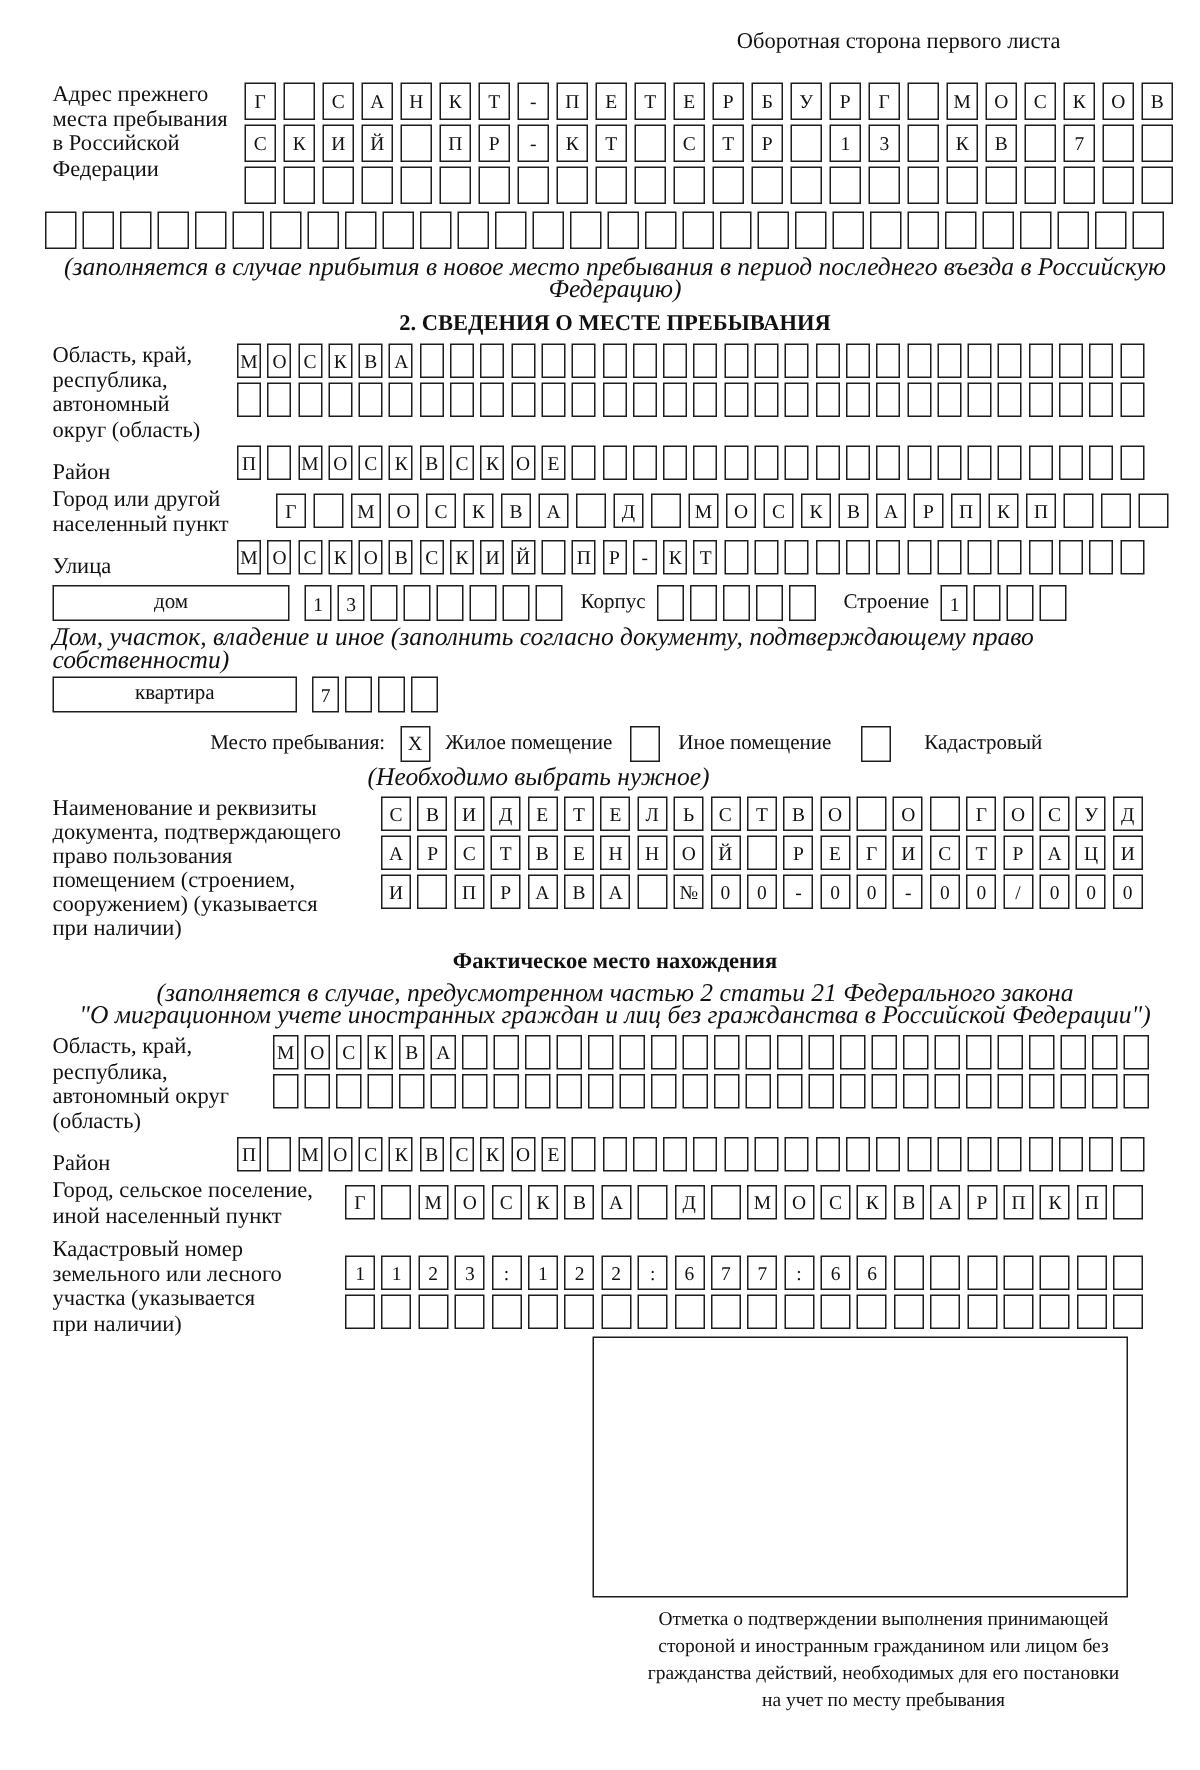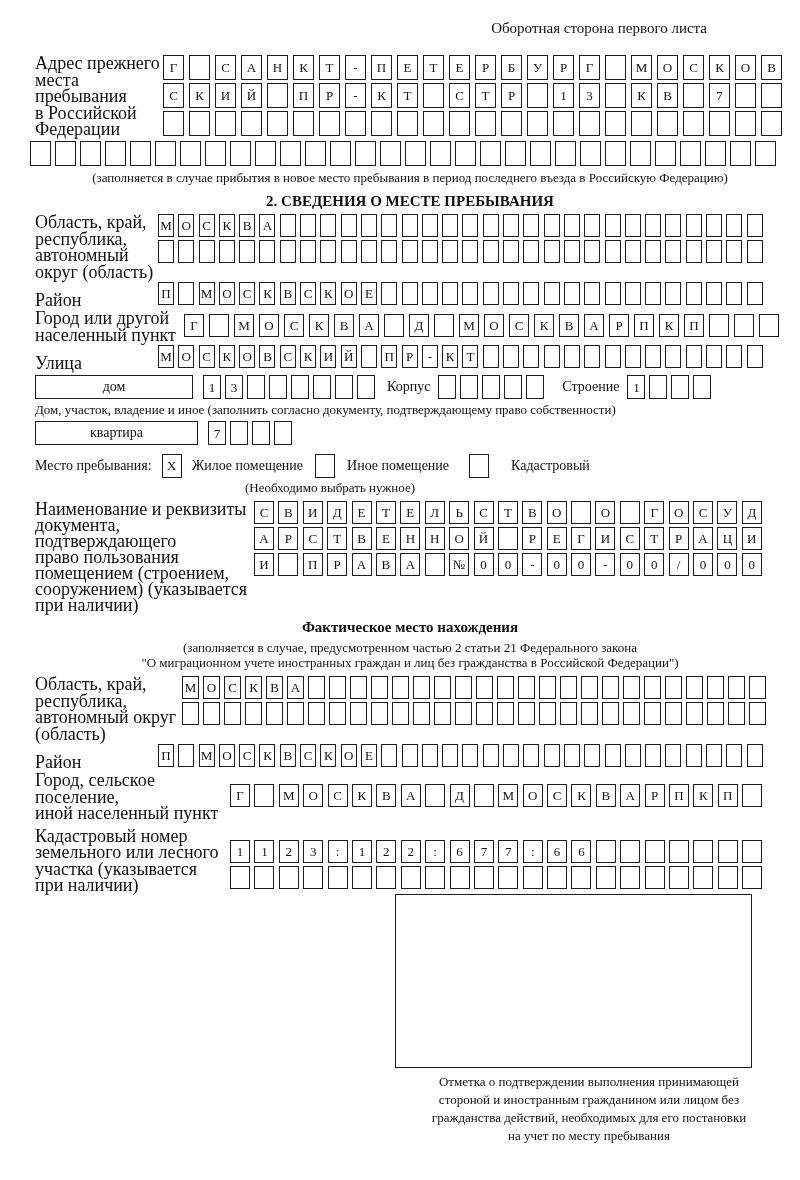--- a/index.html
+++ b/index.html
@@ -2,36 +2,36 @@
 <html><head>
 <meta charset="utf-8">
 <style>
   html,body{margin:0;padding:0;background:#ffffff;}
   body{width:800px;height:1180px;overflow:hidden;
        font-family:"Liberation Serif","DejaVu Serif",serif;color:#111;}
   .page{width:800px;height:1180px;padding:0 0 0 30px;box-sizing:border-box;}
   .hdr-note{padding-top:20px;padding-right:93px;text-align:right;font-size:15px;}
   .line{display:flex;align-items:flex-start;}
   .line.center-v{align-items:center;}
-  .lbl{flex:none;padding-left:5px;font-size:18px;line-height:16.5px;white-space:pre-line;box-sizing:border-box;}
+  .lbl{flex:none;padding-left:5px;font-size:15px;line-height:16.5px;white-space:pre-line;box-sizing:border-box;}
   .rows{display:flex;flex-direction:column;}
   .cellrow{display:flex;flex-wrap:nowrap;margin-bottom:3px;}
   .cell{box-sizing:border-box;border:1.4px solid #1d1d1d;background:#fff;
         display:inline-flex;align-items:center;justify-content:center;
         font-size:13px;line-height:1;flex:none;}
   .cz-a .cell{width:21px;height:25px;margin-right:5px;}
   .cz-f .cell{width:21px;height:25px;margin-right:4px;}
   .cz-b .cell{width:16px;height:23px;margin-right:4.3px;}
   .cz-c .cell{width:20px;height:23px;margin-right:5px;}
   .cz-d .cell{width:17px;height:23px;margin-right:4px;}
   .cz-e .cell{width:20px;height:23px;margin-right:4.4px;}
   .cz-h .cell{width:18px;height:24px;margin-right:4px;}
   .lw-133{width:133px;} .lw-128{width:128px;} .lw-154{width:154px;}
   .lw-224{width:224px;} .lw-152{width:152px;} .lw-200{width:200px;}
-  .caption{font-size:13px;line-height:15px;}
+  .caption{font-size:17px;line-height:15px;font-style:italic;}
   .caption.center{text-align:center;margin-right:10px;}
   .sec-title{font-weight:bold;font-size:15px;text-align:center;margin:8px 10px 4px 0;}
   .widebox{box-sizing:border-box;border:1.5px solid #1d1d1d;height:24px;
            display:inline-flex;align-items:center;justify-content:center;
            font-size:14px;flex:none;}
   .inline-lbl{font-size:14px;margin-top:4px;flex:none;}
   .chk{box-sizing:border-box;width:20px;height:24px;border:1.4px solid #1d1d1d;
        display:inline-flex;align-items:center;justify-content:center;font-size:13.5px;flex:none;}
   .stamp-box{box-sizing:border-box;margin-left:365px;width:357px;height:174px;border:1.6px solid #1d1d1d;}
   .stamp-caption{margin-left:320px;width:478px;text-align:center;font-size:13px;line-height:18px;white-space:pre-line;margin-top:5px;}
@@ -376,21 +376,21 @@
   <div class="line mt4" style="margin-left:5px;">
     <div class="widebox" style="width:163px;">квартира</div>
     <div class="cellrow cz-h" style="margin-left:10px;">
         <span class="cell">7</span>
         <span class="cell"></span>
         <span class="cell"></span>
         <span class="cell"></span>
       </div>
   </div>
 
-  <div class="line mt6" style="margin-left:5px;">
+  <div class="line mt6" style="margin-left:5px;justify-content:center;">
     <div class="inline-lbl">Место пребывания:</div>
     <div class="chk" style="margin-left:10px;">X</div>
     <div class="inline-lbl" style="margin-left:10px;">Жилое помещение</div>
     <div class="chk" style="margin-left:12px;"></div>
     <div class="inline-lbl" style="margin-left:12px;">Иное помещение</div>
     <div class="chk" style="margin-left:20px;"></div>
     <div class="inline-lbl" style="margin-left:22px;">Кадастровый</div>
   </div>
   <div class="caption" style="margin-left:215px;margin-top:2px;">(Необходимо выбрать нужное)</div>
 

